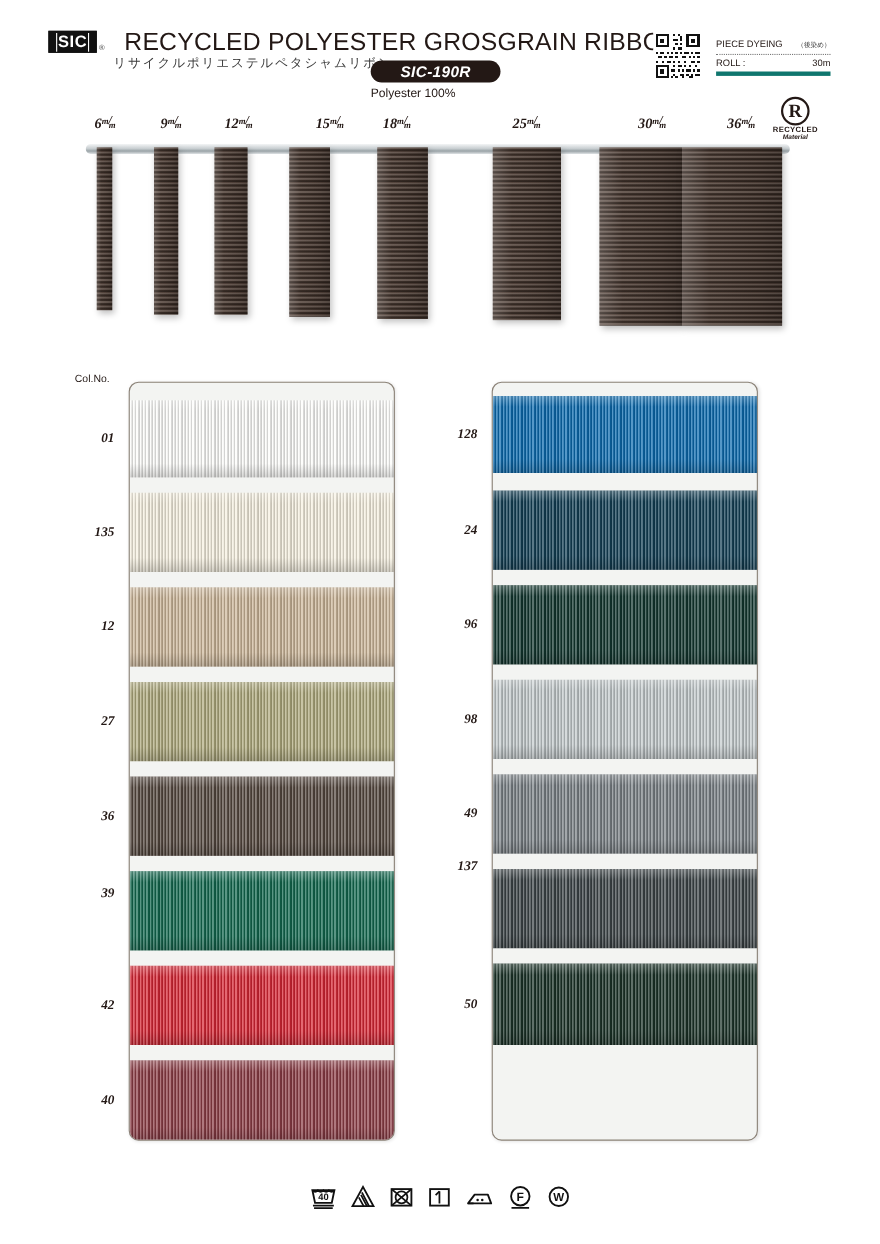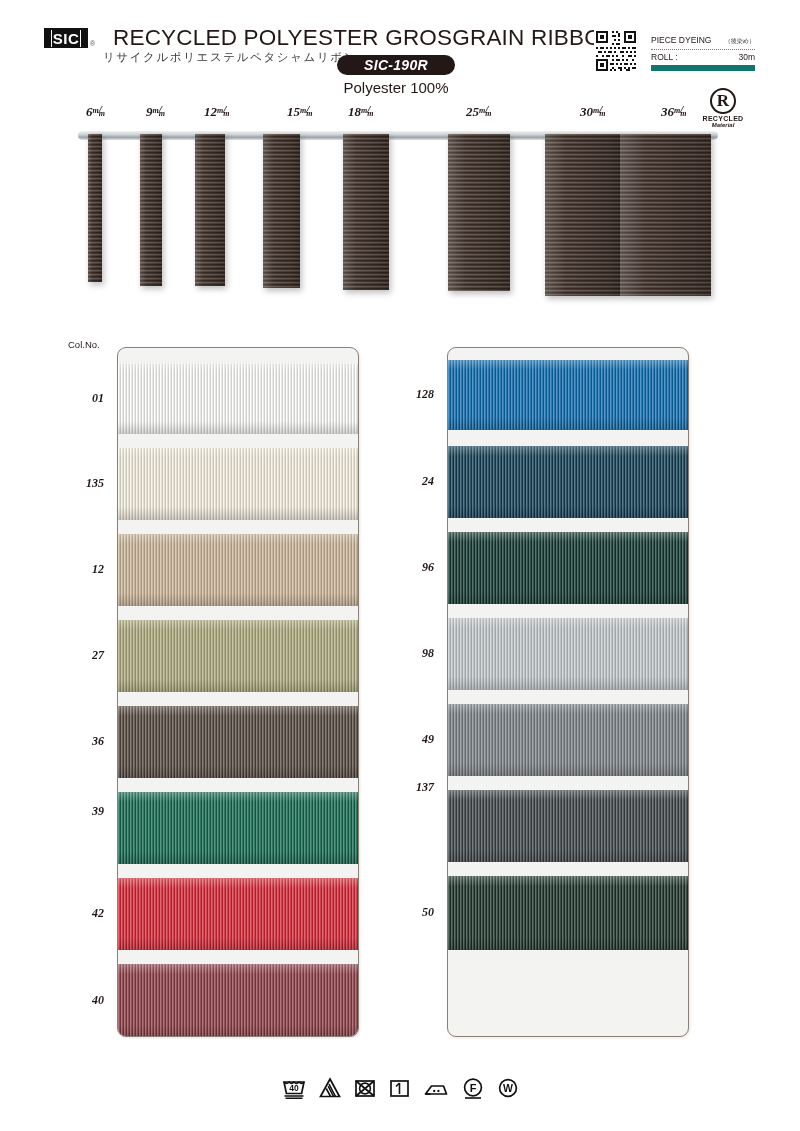--- a/index.html
+++ b/index.html
@@ -46,42 +46,42 @@
   .code-pill {
     position: absolute; left: 337px; top: 55px;
     width: 118px; height: 20px;
     background: #231815; border-radius: 10px;
     color: #fff; font-size: 14px; font-weight: 700; font-style: italic;
     display: flex; align-items: center; justify-content: center;
     letter-spacing: 0.3px;
   }
   .composition {
     position: absolute; left: 337px; top: 79px; width: 118px;
-    text-align: center; font-size: 15px; color: #231815;
+    font-size: 11px; color: #231815;
   }
 
   
   .qr {
     position: absolute; left: 594px; top: 29px;
     width: 44px; height: 44px;
     background: #fff;
   }
   .qr svg { display: block; }
 
   
   .spec {
     position: absolute; left: 651px; top: 33px; width: 104px;
     font-size: 8.5px; color: #231815;
   }
   .spec-row {
     display: flex; align-items: baseline; justify-content: space-between;
     padding: 2px 0 3px 0;
     border-bottom: 1px dotted #777;
   }
-  .spec-row.last { border-bottom: 6px solid #0f766e; }
+  .spec-row.last { border-bottom: 4px solid #0f766e; }
   .spec-label { white-space: nowrap; }
   .spec-jp { font-size: 6px; color: #333; margin-left: 2px; }
   .spec-val { white-space: nowrap; }
 
   
   .recycled {
     position: absolute; left: 690px; top: 88px;
     width: 66px; text-align: center; color: #231815;
   }
   .recycled .rmark {

